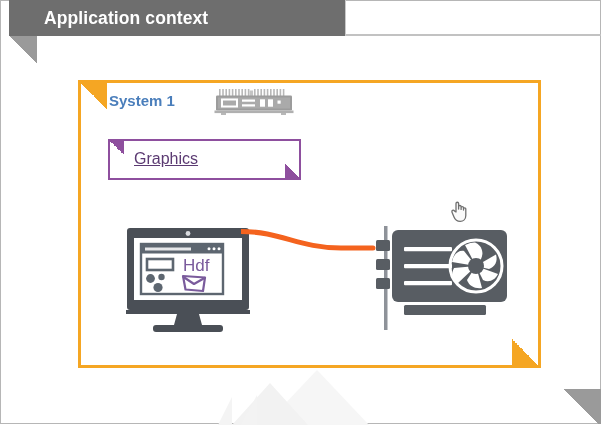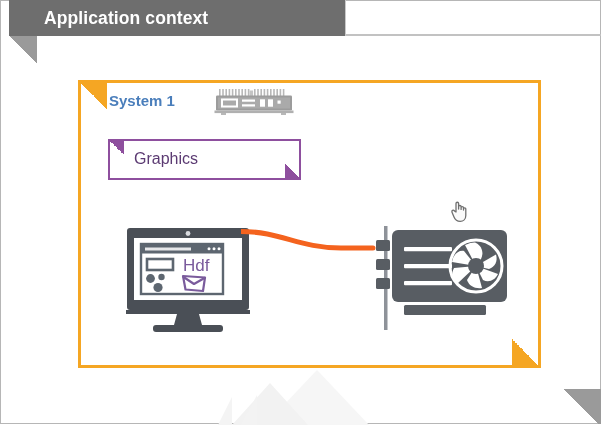--- a/index.html
+++ b/index.html
@@ -178,20 +178,21 @@
     width: 14px; height: 14px;
     background: linear-gradient(45deg, #8e4f9e 50%, rgba(255,255,255,0) 50%);
   }
   .graphics-label {
     position: absolute;
     left: 24px;
     top: 9px;
     font-size: 16px;
     color: #5b3a72;
     white-space: nowrap;
+    text-decoration: underline;
   }
 
   
   .monitor {
     position: absolute;
     left: 44px;
     top: 143px;
     text-align: center;
   }
 

